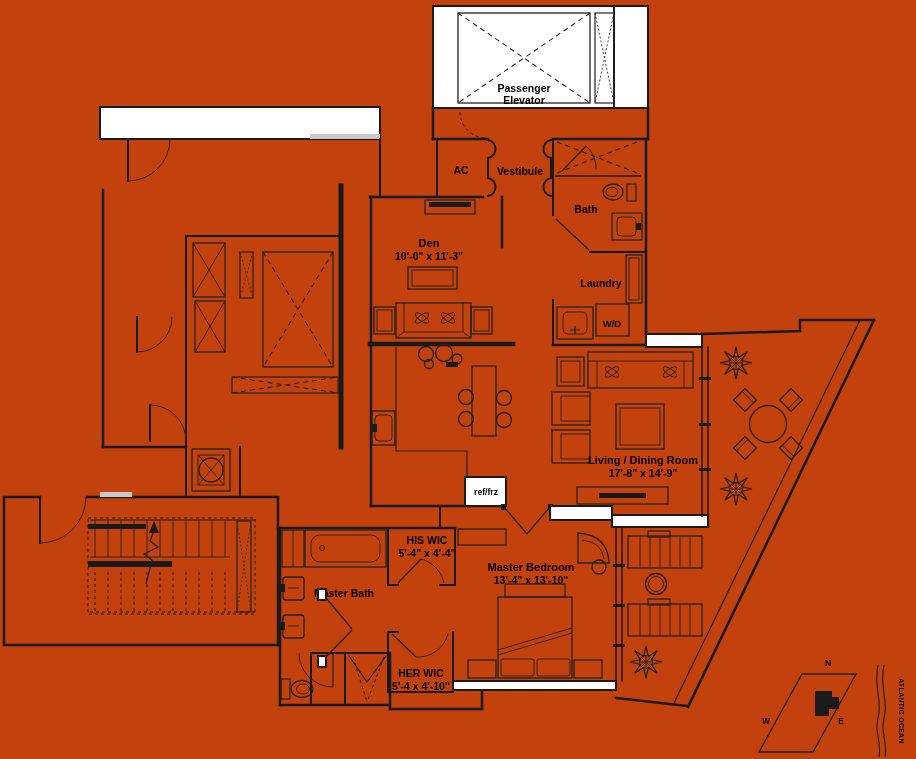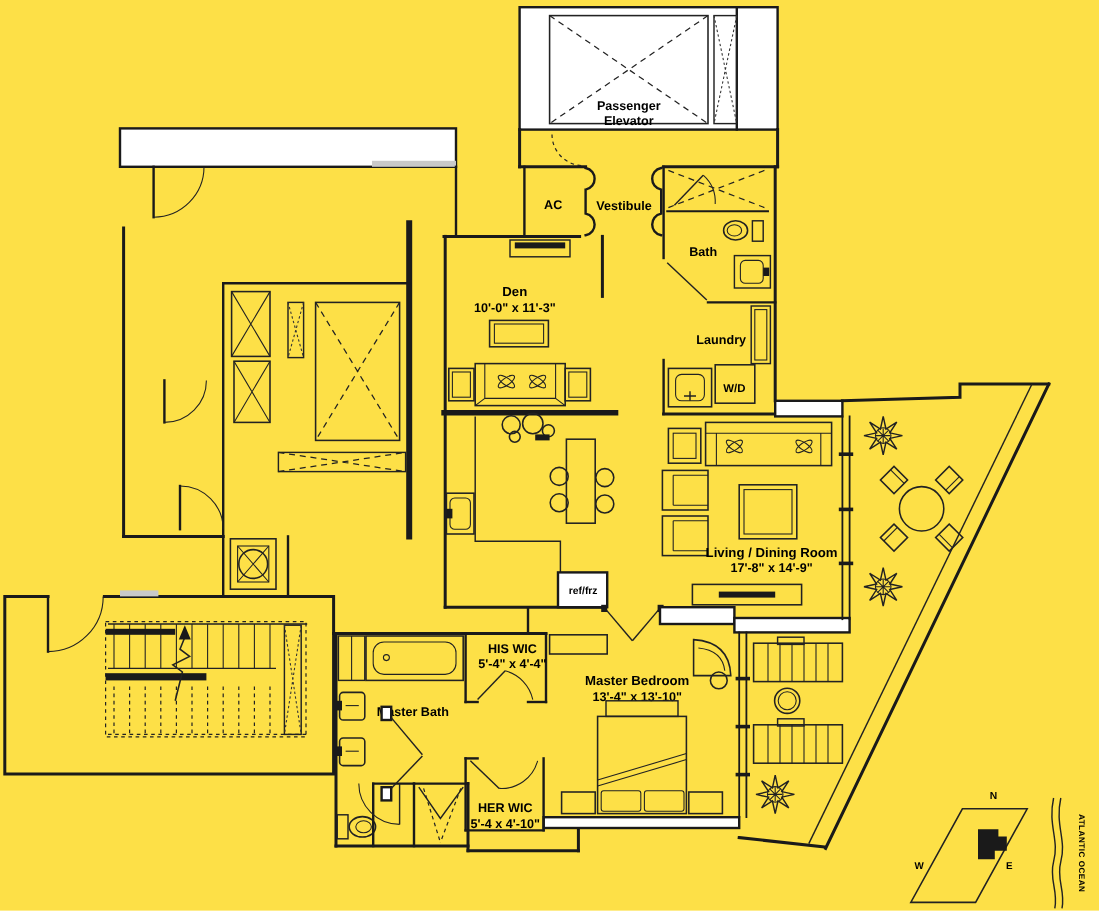--- a/index.html
+++ b/index.html
@@ -1,16 +1,16 @@
 <!DOCTYPE html>
 <html><head>
 <meta charset="utf-8">
 <style>
   html,body{margin:0;padding:0;background:#fff;}
-  .stage{position:relative;width:916px;height:759px;background:#fde047;overflow:hidden;
+  .stage{position:relative;width:916px;height:759px;background:#c2410c;overflow:hidden;
          font-family:"Liberation Sans","DejaVu Sans",sans-serif;}
   svg{display:block}
   .wall{stroke:#1a1a1a;fill:none;stroke-linecap:square}
   .w25{stroke-width:2.5}.w2{stroke-width:2}.w45{stroke-width:4.5}
   .wallfill{stroke:#1a1a1a;fill:#fff;stroke-width:2}
   .furn{stroke:#222;fill:none;stroke-width:1.3}
   .thin{stroke:#222;fill:none;stroke-width:0.9}
   .t12{stroke:#222;fill:none;stroke-width:1.2}
   .dash{stroke:#222;fill:none;stroke-width:1.05;stroke-dasharray:5 4}
   .dash3{stroke:#222;fill:none;stroke-width:1;stroke-dasharray:3 3}

